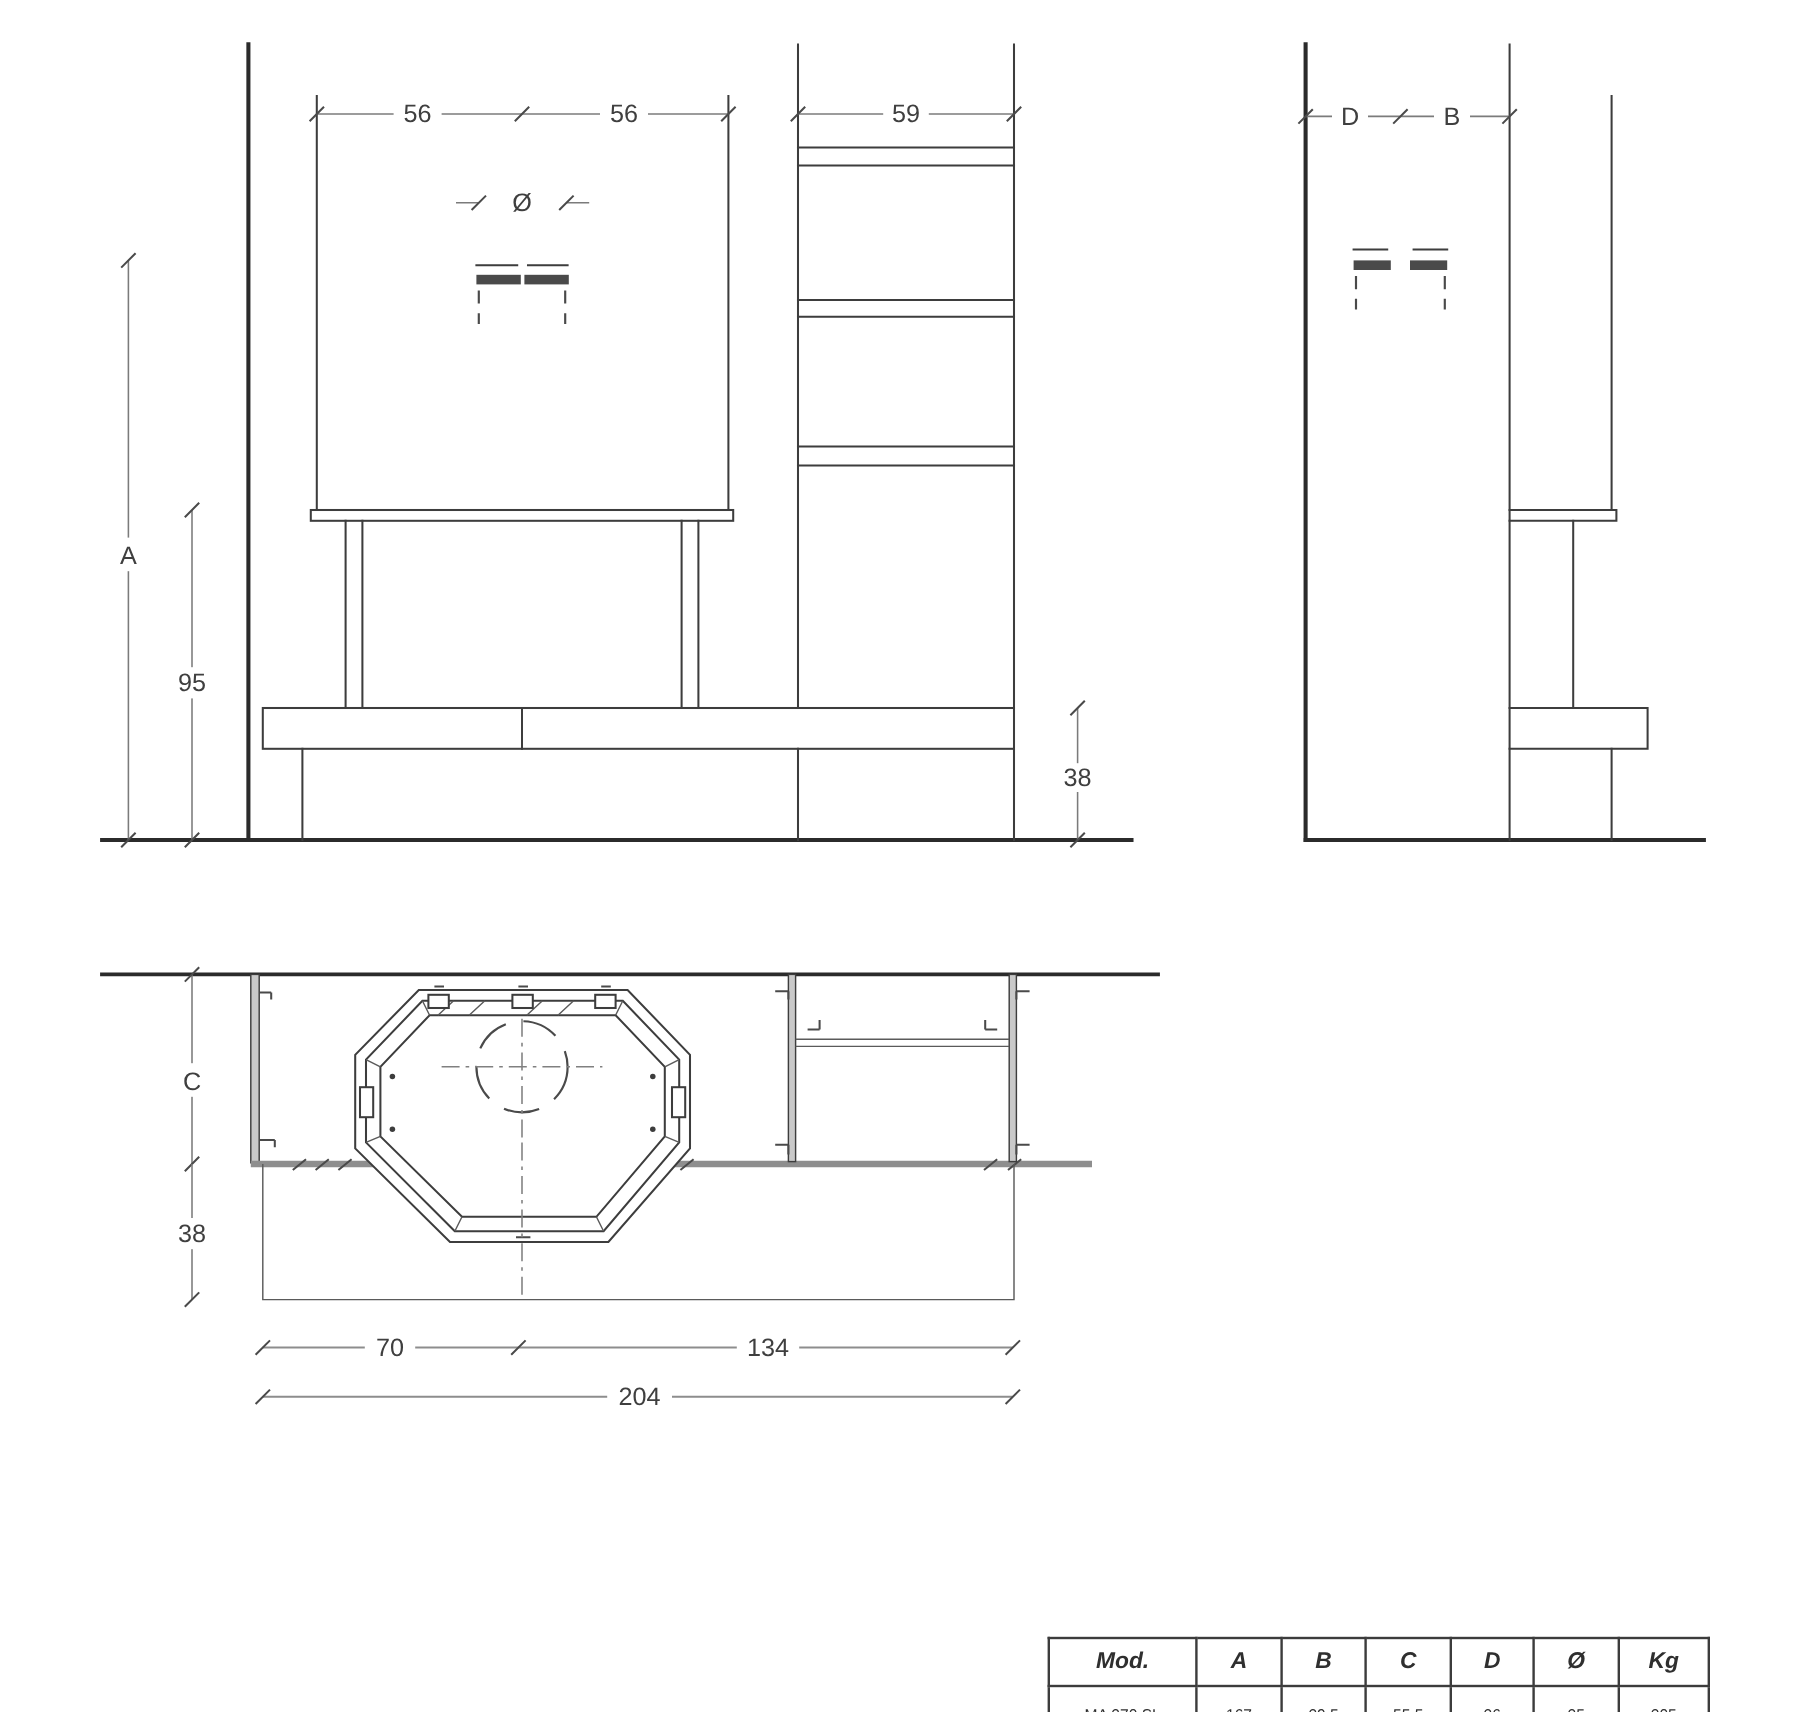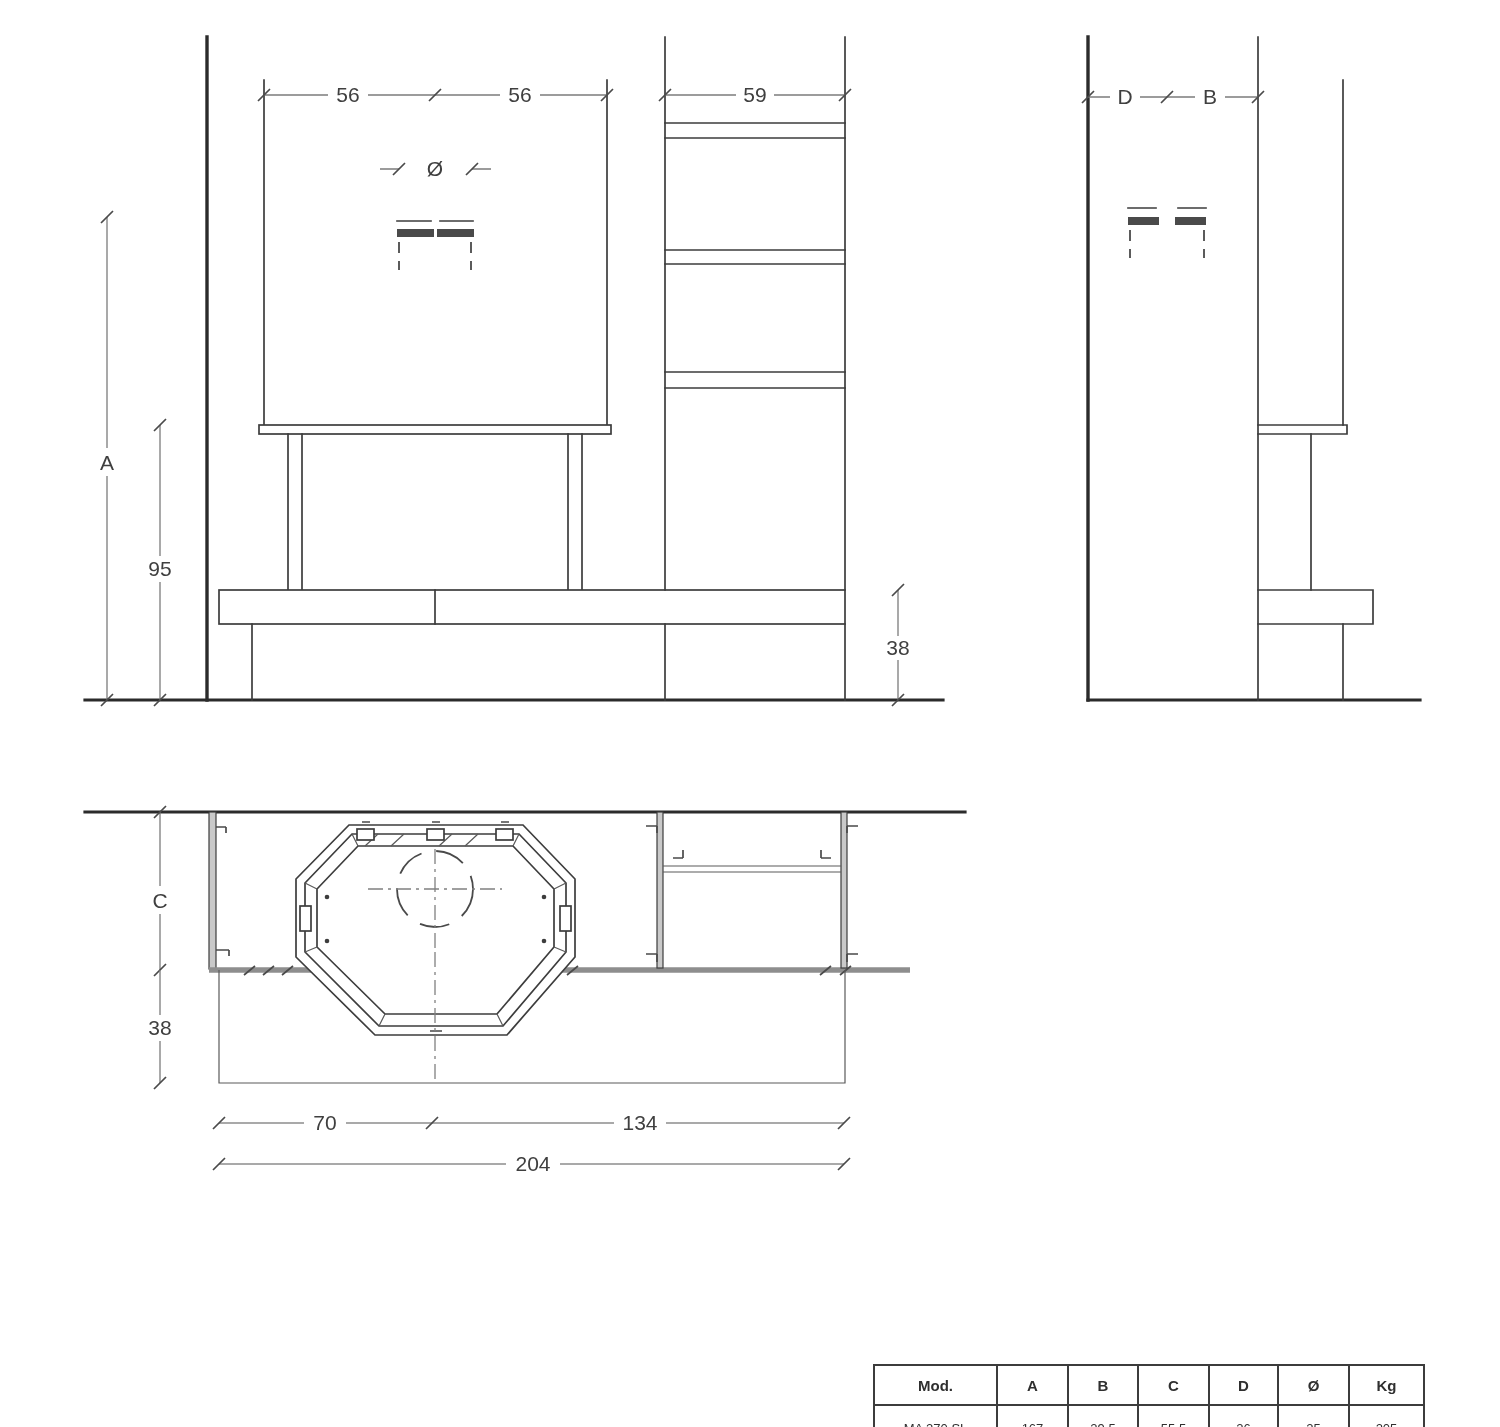--- a/index.html
+++ b/index.html
@@ -23,21 +23,21 @@
   .dashcirc{stroke:#4a4a4a;stroke-width:1.8;stroke-dasharray:30 15;fill:none;}
   .dashdot {stroke:#808080;stroke-width:1.3;stroke-dasharray:15 5 3 5;fill:none;}
   .lblbg   {fill:#ffffff;stroke:none;}
   .dimtxt  {font:21px "Liberation Sans",sans-serif;fill:#3f3f3f;text-anchor:middle;}
 
   
   .spec-table-wrap{position:absolute;left:873px;top:1364px;}
   table.spec{border-collapse:collapse;table-layout:fixed;width:550px;background:#fff;}
   table.spec th, table.spec td{border:2px solid #3c3c3c;text-align:center;
       vertical-align:middle;color:#2f2f2f;padding:0;overflow:hidden;}
-  table.spec th{height:38px;font-size:15px;font-weight:bold;}
+  table.spec th{height:38px;font-size:19px;font-weight:bold;font-style:italic;}
   table.spec td{height:44px;font-size:13px;font-weight:normal;}
 </style>
 </head>
 <body>
 
 <svg width="1500" height="1427" viewBox="0 0 1500 1427" xmlns="http://www.w3.org/2000/svg">
 
   <g>
     <path class="wall" d="M207,37 V700"></path>
     <path class="gnd" d="M85,700 H943"></path>

